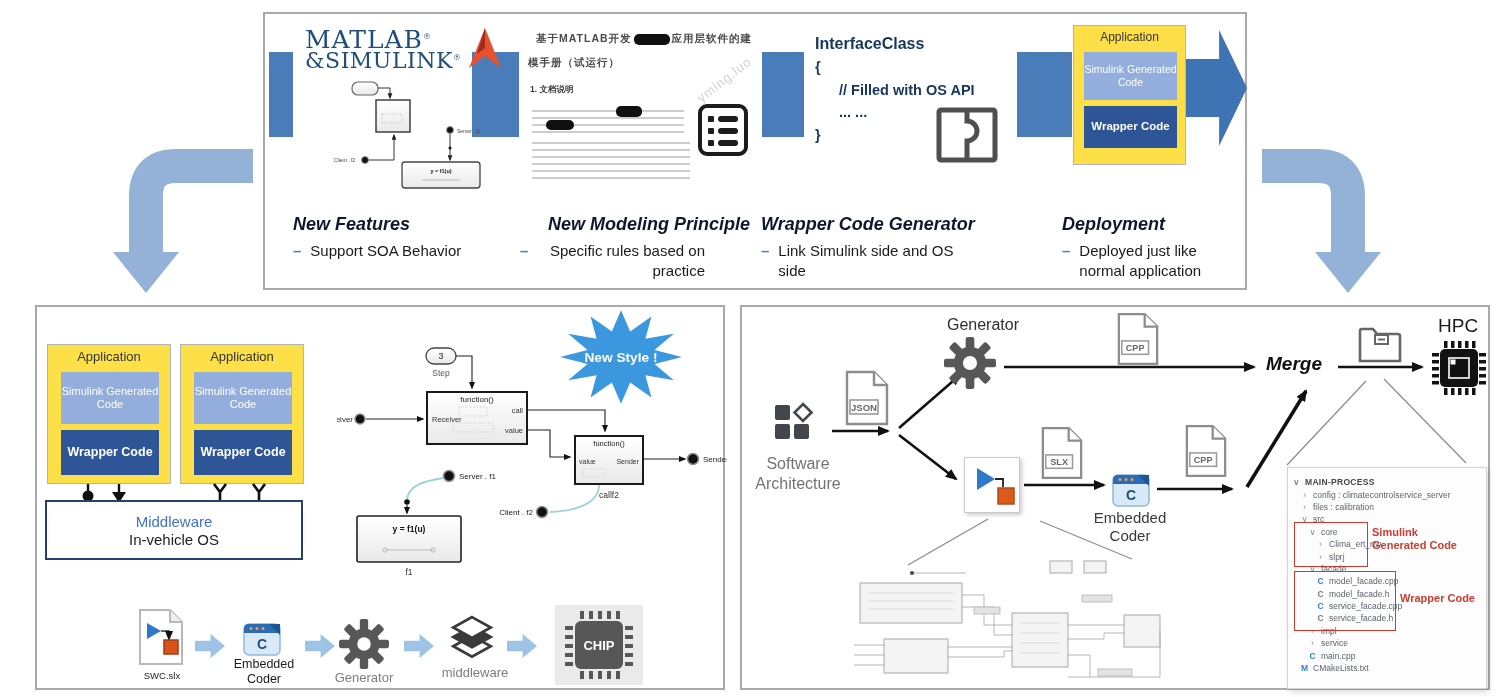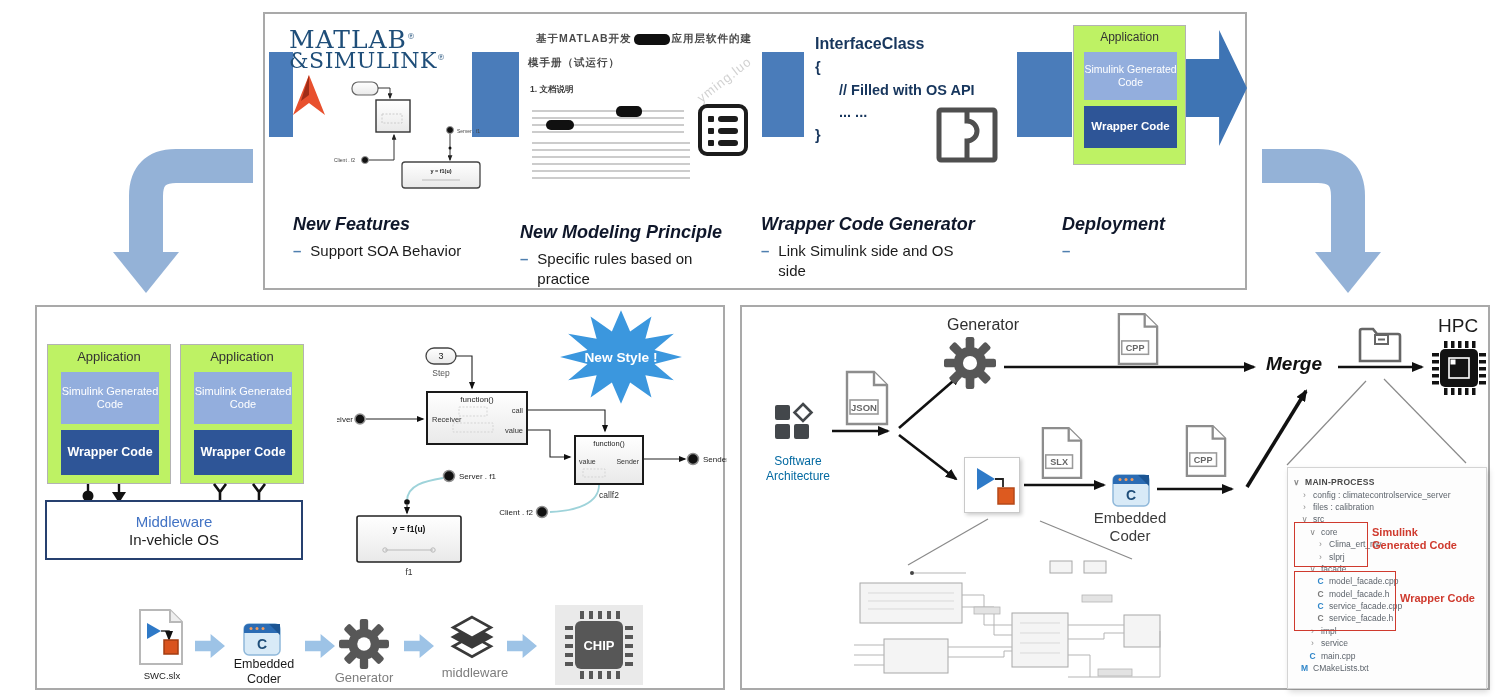--- a/index.html
+++ b/index.html
@@ -15,21 +15,21 @@
   .bullet .dash{color:#4f7faf;font-weight:bold;}
 
   
   .bar{position:absolute;background:#4a7cba;}
   .bigarrow{position:absolute;background:#3e74b4;
     clip-path:polygon(0 28%,55% 28%,55% 6%,100% 50%,55% 94%,55% 72%,0 72%);}
   .barrow{position:absolute;width:30px;height:26px;background:#9dc3e6;
     clip-path:polygon(0 30%,52% 30%,52% 4%,100% 50%,52% 96%,52% 70%,0 70%);}
 
   
-  .appbox{position:absolute;background:#bef264;border:1px solid #b3b3b3;box-sizing:border-box;}
+  .appbox{position:absolute;background:#fde047;border:1px solid #b3b3b3;box-sizing:border-box;}
   .appbox .apptitle{text-align:center;color:#333;}
   .simcode{position:absolute;background:#93aedd;color:#fff;display:flex;align-items:center;
     justify-content:center;text-align:center;line-height:1.2;}
   .wrapcode{position:absolute;background:#2e5597;color:#fff;font-weight:bold;display:flex;
     align-items:center;justify-content:center;text-align:center;line-height:1.2;}
 
   
   .mlogo{color:#1f4e79;font-family:"DejaVu Serif",serif;line-height:.92;}
   .mlogo .l1{font-size:25px;letter-spacing:1px;}
   .mlogo .l2{font-size:22px;letter-spacing:.5px;}
@@ -76,21 +76,21 @@
 <div id="page">
 
   <div class="panel" style="left:263px;top:12px;width:984px;height:278px;">
 
     <div class="bar" style="left:4px;top:38px;width:24px;height:85px;"></div>
     <div class="bar" style="left:207px;top:38px;width:47px;height:85px;"></div>
     <div class="bar" style="left:497px;top:38px;width:42px;height:85px;"></div>
     <div class="bar" style="left:752px;top:38px;width:55px;height:85px;"></div>
     <div class="bigarrow" style="left:920px;top:8px;width:62px;height:132px;"></div>
 
-    <div class="abs mlogo" style="left:24px;top:14px;display:flex;gap:4px;flex-direction:column;">
+    <div class="abs mlogo" style="left:40px;top:14px;display:flex;gap:4px;">
       <div>
         <div class="l1"><span>MATLAB</span><sup>®</sup></div>
         <div class="l2"><span>&amp;SIMULINK</span><sup>®</sup></div>
       </div>
       <svg width="40" height="42" viewBox="0 0 40 42">
         <polygon points="20,0 4,40 20,28 36,40" fill="#e8502e"></polygon>
         <polygon points="20,0 12,26 20,20" fill="#a02c17"></polygon>
       </svg>
     </div>
 
@@ -164,38 +164,39 @@
       <div class="wrapcode" style="left:10px;top:80px;width:93px;height:42px;font-size:11.5px;">Wrapper Code</div>
     </div>
 
     <div class="abs" style="left:28px;top:200px;width:215px;">
       <div class="h-it">New Features</div>
       <div class="bullet">
           <span class="dash">–</span>
           <span>Support SOA Behavior</span>
         </div>
     </div>
-    <div class="abs" style="left:255px;top:208px;width:230px;">
+    <div class="abs" style="left:255px;top:200px;width:230px;text-align:right;">
       <div class="h-it">New Modeling Principle</div>
       <div class="bullet" style="width:185px;">
           <span class="dash">–</span>
           <span>Specific rules based on practice</span>
         </div>
     </div>
     <div class="abs" style="left:496px;top:200px;width:245px;">
       <div class="h-it">Wrapper Code Generator</div>
       <div class="bullet" style="width:205px;">
           <span class="dash">–</span>
           <span>Link Simulink side and OS side</span>
         </div>
     </div>
     <div class="abs" style="left:797px;top:200px;width:185px;">
       <div class="h-it">Deployment</div>
       <div class="bullet" style="width:170px;">
           <span class="dash">–</span>
+          <span>Deployed just like normal application</span>
         </div>
     </div>
   </div>
 
   <svg class="abs" style="left:0;top:0;pointer-events:none;" width="1500" height="697" viewBox="0 0 1500 697">
     <path d="M253,166 H176 Q146,166 146,196 V253" fill="none" stroke="#94b2d7" stroke-width="34"></path>
     <polygon points="113,252 179,252 146,293" fill="#94b2d7"></polygon>
     <path d="M1262,166 H1318 Q1348,166 1348,196 V253" fill="none" stroke="#94b2d7" stroke-width="34"></path>
     <polygon points="1315,252 1381,252 1348,293" fill="#94b2d7"></polygon>
   </svg>
@@ -441,21 +442,21 @@
     </svg>
 
     <svg class="abs" style="left:30px;top:95px;" width="48" height="40" viewBox="0 0 48 40">
       <g fill="#43474b">
         <rect x="3" y="3" width="15" height="15" rx="2"></rect>
         <rect x="3" y="22" width="15" height="15" rx="2"></rect>
         <rect x="22" y="22" width="15" height="15" rx="2"></rect>
       </g>
       <path d="M31,2 L39.5,10.5 31,19 22.5,10.5 Z" fill="none" stroke="#43474b" stroke-width="2.6"></path>
     </svg>
-    <div class="toollabel" style="left:0px;top:147px;width:112px;font-size:12px;color:#0369a1;">
+    <div class="toollabel" style="left:0px;top:147px;width:112px;font-size:16px;color:#737373;">
       <div>Software</div>
       <div>Architecture</div>
     </div>
 
     <svg class="abs" style="left:102px;top:62px;" width="46" height="58" viewBox="0 0 46 58">
       <path d="M3,3 h27 l13,13 v39 h-40 z" fill="#fff" stroke="#8d8d8d" stroke-width="2.4"></path>
       <path d="M30,3 v13 h13" fill="#fff" stroke="#8d8d8d" stroke-width="2.4"></path>
       <rect x="6" y="31" width="28" height="14" fill="#fff" stroke="#9a9a9a" stroke-width="1.6"></rect>
       <text x="20" y="42" font-size="9.5" font-weight="bold" text-anchor="middle" fill="#666">JSON</text>
     </svg>

